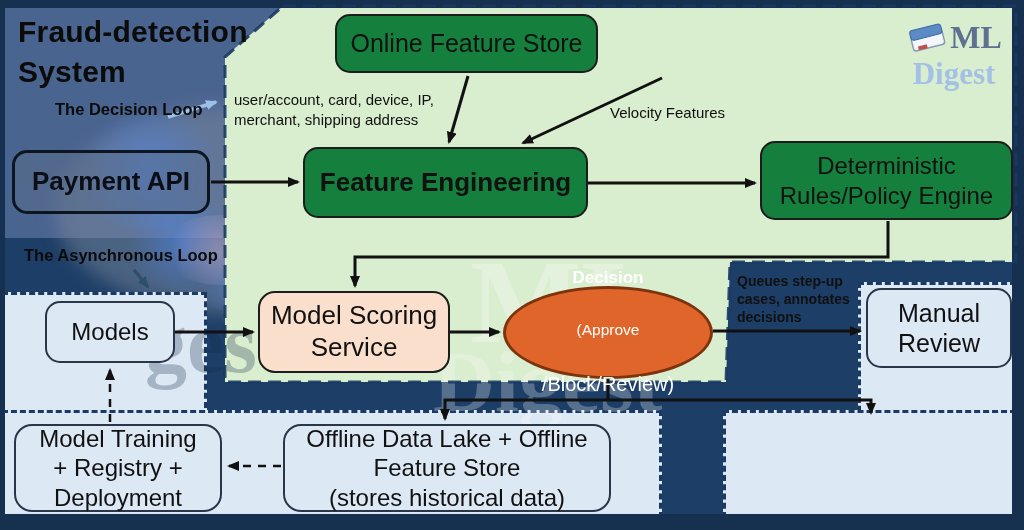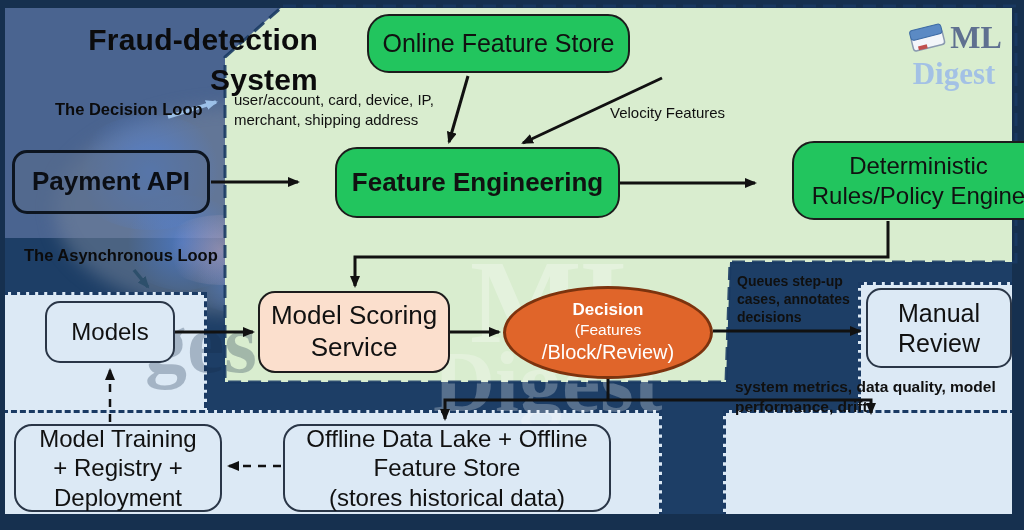--- a/index.html
+++ b/index.html
@@ -21,28 +21,28 @@
   .green{
     position:absolute;inset:0;background:#d9edcf;
     clip-path:polygon(283px 6px,1016px 6px,1016px 262px,730px 262px,726px 382px,225px 382px,225px 57px);
   }
   
   .node{
     position:absolute;display:flex;align-items:center;justify-content:center;
     text-align:center;box-sizing:border-box;line-height:1.22;
     white-space:pre-line;
   }
-  .white-box{background:#22c55e;border:2.5px solid #1c1c1c;border-radius:22px;margin-left:32px;}
+  .white-box{background:#15803d;border:2.5px solid #1c1c1c;border-radius:15px;}
   .blue-box{background:#dce9f5;border:2px solid #2a3647;border-radius:15px;}
   .peach-box{background:#fbdfcd;border:2.5px solid #1c1c1c;border-radius:17px;}
   .slate-box{background:rgba(90,110,140,.55);border:3px solid #0d1520;border-radius:15px;font-weight:700;}
   .ellipse{background:#e0652a;border:3.5px solid #7c330e;border-radius:50%;color:#fff;flex-direction:column;}
   .title{
-    position:absolute;left:18px;top:20px;width:300px;
-    font-size:30px;font-weight:800;line-height:1.32;color:#0b0b0c;letter-spacing:.2px;text-align:right;
+    position:absolute;left:18px;top:12px;width:300px;
+    font-size:30px;font-weight:800;line-height:1.32;color:#0b0b0c;letter-spacing:.2px;
   }
   .loop-label{position:absolute;font-size:16.5px;font-weight:700;color:#0b0b0c;}
   .ann{position:absolute;font-size:15px;line-height:1.35;color:#101010;}
   .ann-bold{font-weight:700;font-size:14px;line-height:1.3;}
   .ann-semi{font-weight:600;font-size:15.5px;line-height:1.3;}
   
   .wm{position:absolute;font-family:"Liberation Serif", serif;font-weight:700;pointer-events:none;}
   .blob{position:absolute;border-radius:50%;pointer-events:none;}
   
   .logo{position:absolute;left:888px;top:18px;width:132px;text-align:center;
@@ -130,23 +130,23 @@
 
 
   <div class="node white-box" style="left:303px;top:147px;width:285px;height:71px;font-size:26px;font-weight:bold;">Feature Engineering</div>
 
   <div class="node white-box" style="left:760px;top:141px;width:253px;height:79px;font-size:24px;">Deterministic
 Rules/Policy Engine</div>
 
   <div class="node peach-box" style="left:258px;top:291px;width:192px;height:82px;font-size:26px;">Model Scoring
 Service</div>
 
-  <div class="node ellipse" style="left:503px;top:286px;width:210px;height:93px;">
+  <div class="node ellipse" style="left:503px;top:286px;width:210px;height:93px;gap:32px;">
     <span style="font-weight:700;font-size:17px;">Decision</span>
-    <span style="font-size:15.5px;">(Features</span>
+    <span style="font-size:15.5px;">(Approve</span>
     <span style="font-size:20px;">/Block/Review)</span>
   </div>
 
   <div class="node blue-box" style="left:45px;top:301px;width:130px;height:62px;font-size:24px;border-radius:15px;">Models</div>
 
   <div class="node blue-box" style="left:14px;top:424px;width:208px;height:88px;font-size:24px;border-radius:18px;">Model Training
 + Registry +
 Deployment</div>
 
   <div class="node blue-box" style="left:283px;top:424px;width:328px;height:88px;font-size:24px;border-radius:18px;">Offline Data Lake + Offline
@@ -156,22 +156,20 @@
   <div class="node blue-box" style="left:866px;top:288px;width:146px;height:80px;font-size:25px;">Manual
 Review</div>
 
 
   <div class="ann pre" style="left:234px;top:90px;width:245px;">user/account, card, device, IP,
 merchant, shipping address</div>
   <div class="ann" style="left:610px;top:103px;">Velocity Features</div>
   <div class="ann ann-bold pre" style="left:737px;top:272px;width:135px;">Queues step-up
 cases, annotates
 decisions</div>
-  <div class="ann ann-semi pre" style="left:735px;top:377px;width:280px;">system metrics, data quality, model
-performance, drift</div>
 
   <div class="logo">
     <div class="logo-top">
       <svg width="42" height="38" viewBox="0 0 42 38">
         <g transform="rotate(-14 21 19)">
           <rect x="5" y="15" width="32" height="15" rx="3" fill="#f3f6fa" stroke="#8a9ab0" stroke-width="1.5"></rect>
           <rect x="5" y="9" width="32" height="10" rx="3" fill="#5b8ac4" stroke="#3c6aa4" stroke-width="1"></rect>
           <rect x="10" y="26" width="9" height="4" fill="#c0504d"></rect>
         </g>
       </svg>

